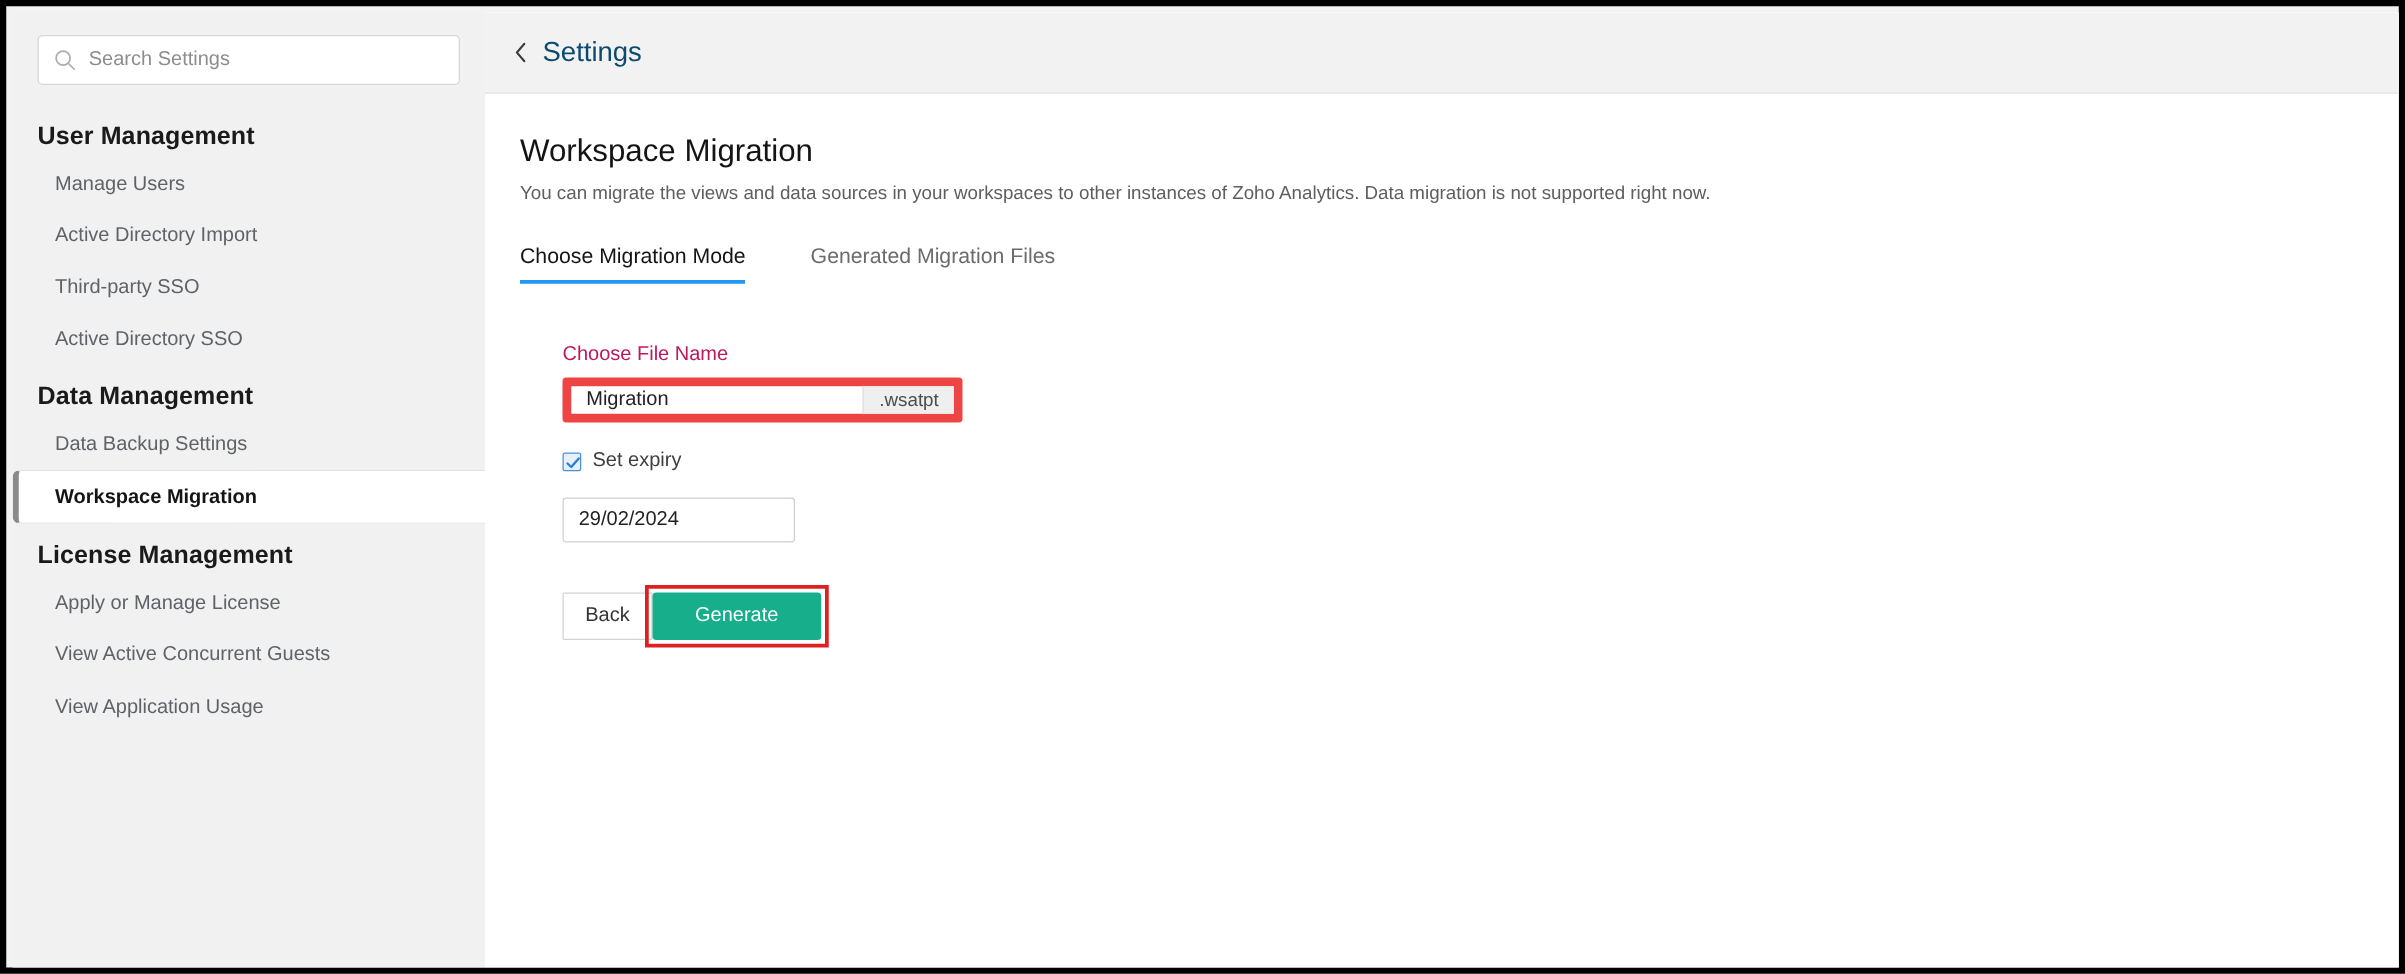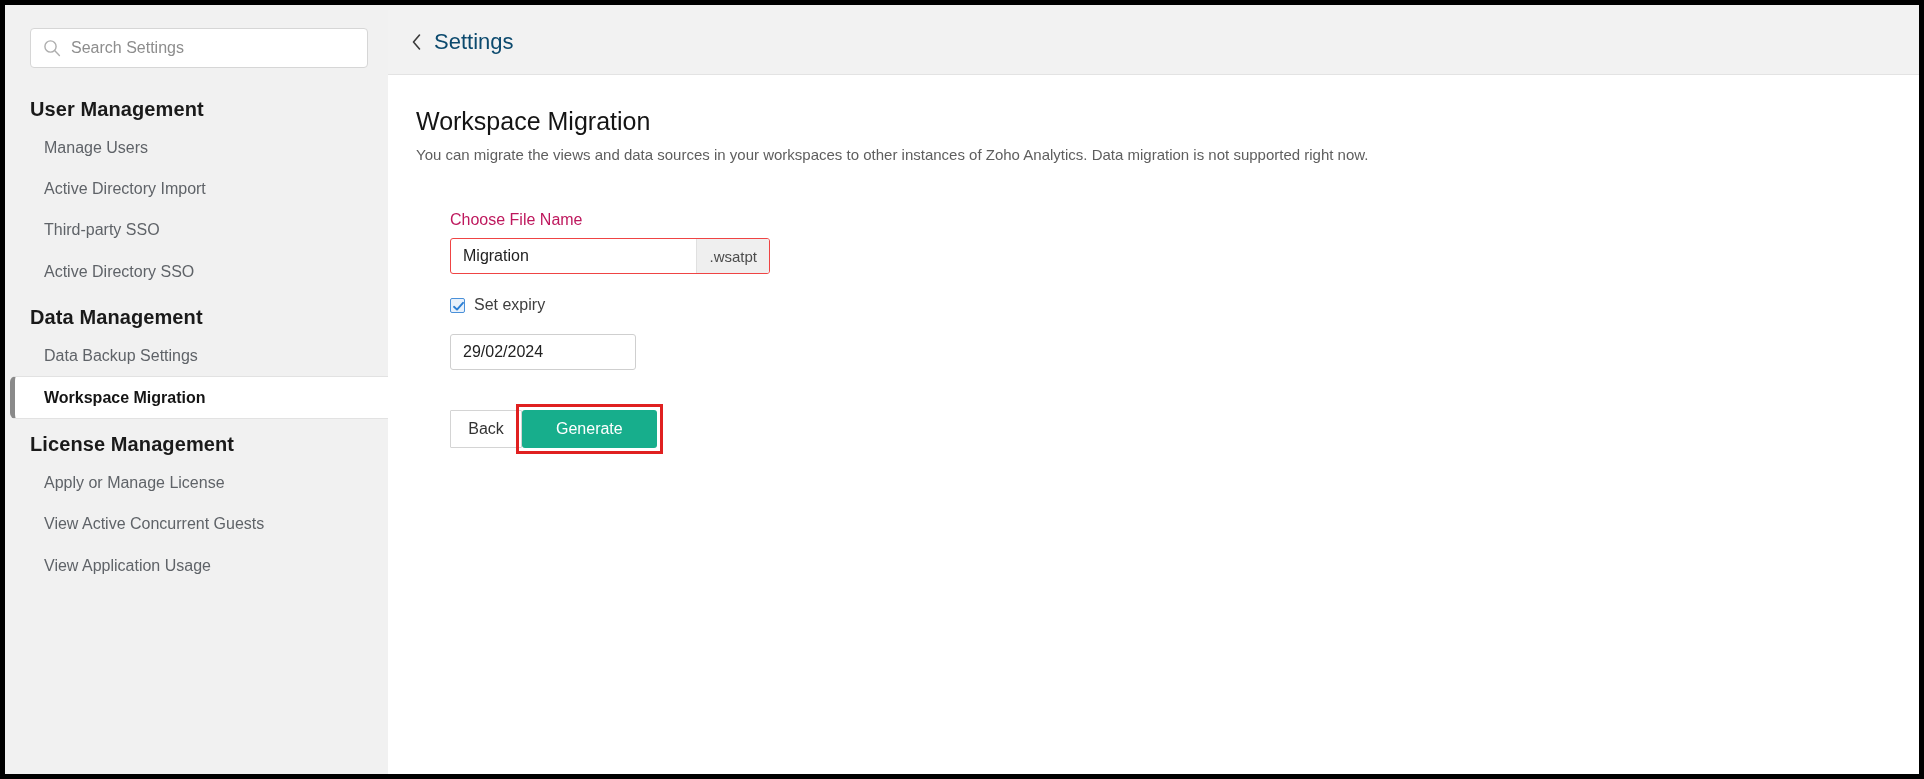--- a/index.html
+++ b/index.html
@@ -122,21 +122,21 @@
   .tab.active { color: #141414; border-bottom-color: #2196f3; }
 
   .form { margin: 48px 0 0 34px; }
 
   .field-label { font-size: 16px; color: #be185d; margin-bottom: 9px; }
 
   .filename-row {
     display: flex;
     width: 320px;
     height: 36px;
-    border: 1px solid #ef4444;
+    border: 7px solid #ef4444;
     border-radius: 3px;
     background: #ffffff;
     overflow: hidden;
     justify-content: space-between;
   }
   .filename-input {
     flex: 1 1 auto;
     border: 0; outline: 0;
     padding: 0 12px;
     font-family: "Liberation Sans", sans-serif;
@@ -264,20 +264,24 @@
         </svg>
       </span>
       <span class="header-title">Settings</span>
     </div>
 
     <div class="content">
 
       <div class="page-title">Workspace Migration</div>
       <div class="page-desc">You can migrate the views and data sources in your workspaces to other instances of Zoho Analytics. Data migration is not supported right now.</div>
 
+      <div class="tabs">
+        <div class="tab active">Choose Migration Mode</div>
+        <div class="tab">Generated Migration Files</div>
+      </div>
 
       <div class="form">
 
         <div class="field-label">Choose File Name</div>
 
         <div class="filename-row">
           <input class="filename-input" type="text" value="Migration" style="">
           <span class="filename-suffix">.wsatpt</span>
         </div>
 

